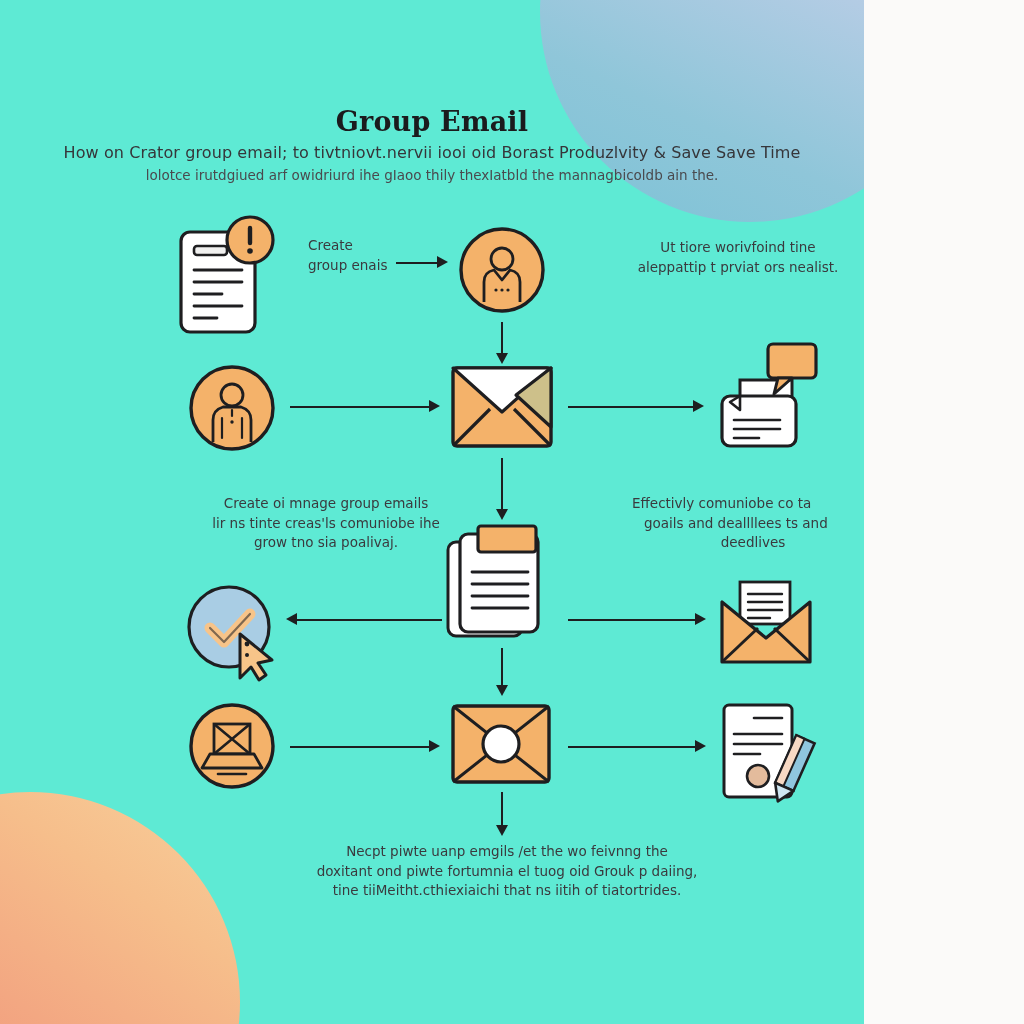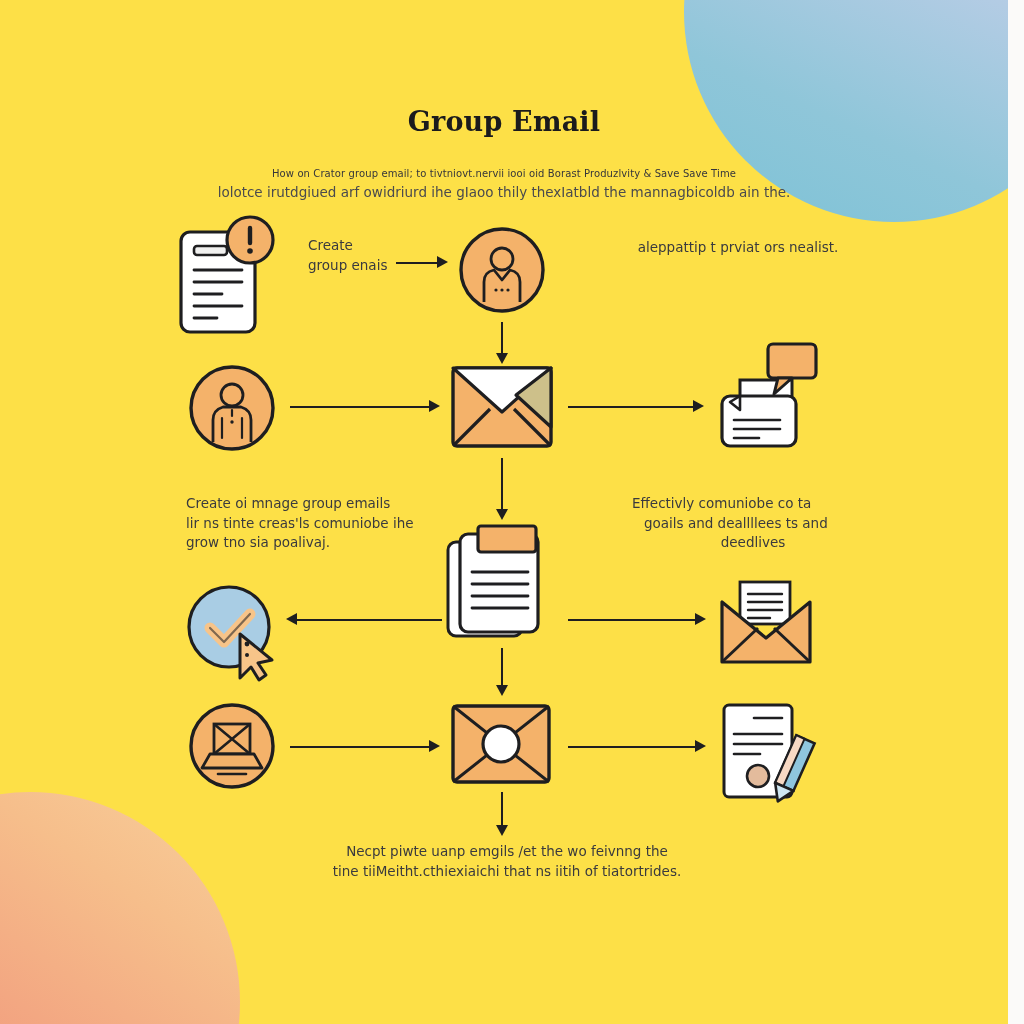--- a/index.html
+++ b/index.html
@@ -7,23 +7,23 @@
   body {
     width: 1024px;
     height: 1024px;
     font-family: "DejaVu Sans", "Liberation Sans", sans-serif;
     background: #fbfaf9;
     overflow: hidden;
   }
 
   #canvas {
     position: relative;
-    width: 1008px;
+    width: 864px;
     height: 1024px;
-    background: #fde047;
+    background: #5eead4;
     overflow: hidden;
   }
 
   
   .blob { position: absolute; border-radius: 50%; }
 
   #blob-top-right {
     width: 420px; height: 420px;
     top: -198px; right: -96px;
     background: linear-gradient(205deg, #cfc9e8 0%, #b9cde6 35%, #8fc6d9 72%, #7cc2d6 100%);
@@ -42,22 +42,22 @@
     text-align: center;
   }
   #page-title {
     font-family: "DejaVu Serif", "Liberation Serif", serif;
     font-size: 27px;
     font-weight: 700;
     color: #1b1b1d;
     letter-spacing: .2px;
   }
   #subtitle-line-1 {
-    margin-top: 31px;
-    font-size: 10px;
+    margin-top: 6px;
+    font-size: 16px;
     color: #36363a;
     letter-spacing: .1px;
     white-space: nowrap;
   }
   #subtitle-line-2 {
     margin-top: 5px;
     font-size: 13.5px;
     color: #4a4a4e;
     white-space: nowrap;
   }
@@ -156,20 +156,21 @@
       <path d="M26 76 L26 56 Q26 46 36 44 L44 54 L52 44 Q62 46 62 56 L62 76" fill="#f4b26a" stroke="#1e1e20" stroke-width="2.8" stroke-linejoin="round"></path>
       <g fill="#1e1e20">
         <circle cx="38" cy="64" r="1.6"></circle>
         <circle cx="44" cy="64" r="1.6"></circle>
         <circle cx="50" cy="64" r="1.6"></circle>
       </g>
     </svg>
   </div>
 
   <div class="cap center" style="left:628px; top:238px; width:220px;">
+    <div>Ut tiore worivfoind tine</div>
     <div>aleppattip t prviat ors nealist.</div>
   </div>
 
   <div class="arrow v down" style="left:495px; top:322px; width:14px; height:42px;">
     <div class="shaft"></div>
       <div class="head"></div>
   </div>
 
   <div class="node" style="left:188px; top:364px;">
     <svg width="88" height="88" viewBox="0 0 88 88">
@@ -213,21 +214,21 @@
       <g stroke="#1e1e20" stroke-width="2.6" stroke-linecap="round">
         <line x1="20" y1="82" x2="66" y2="82"></line>
         <line x1="20" y1="91" x2="66" y2="91"></line>
         <line x1="20" y1="100" x2="45" y2="100"></line>
       </g>
       <rect x="54" y="6" width="48" height="34" rx="5" fill="#f4b26a" stroke="#1e1e20" stroke-width="3.2"></rect>
       <path d="M64 40 L60 56 L78 40 Z" fill="#f4b26a" stroke="#1e1e20" stroke-width="3" stroke-linejoin="round"></path>
     </svg>
   </div>
 
-  <div class="cap" style="left:186px; top:494px; width:280px; text-align:left;">
+  <div class="cap" style="left:186px; top:494px; width:280px; text-align:center;">
     <div>Create oi mnage group emails</div>
     <div>lir ns tinte creas'ls comuniobe ihe</div>
     <div>grow tno sia poalivaj.</div>
   </div>
 
   <div class="cap" style="left:632px; top:494px; width:230px; text-align:left;">
     <div>Effectivly comuniobe co ta</div>
     <div style="padding-left:12px;">goails and deallllees ts and</div>
     <div style="padding-left:12px;text-align:center;">deedlives</div>
   </div>
@@ -338,16 +339,17 @@
     </svg>
   </div>
 
   <div class="arrow v down" style="left:495px; top:792px; width:14px; height:44px;">
     <div class="shaft"></div>
       <div class="head"></div>
   </div>
 
   <div class="cap center" style="left:272px; top:842px; width:470px;">
     <div>Necpt piwte uanp emgils /et the wo feivnng the</div>
+    <div>doxitant ond piwte fortumnia el tuog oid Grouk p daiing,</div>
     <div>tine tiiMeitht.cthiexiaichi that ns iitih of tiatortrides.</div>
   </div>
 
 </div>
 
 </body></html>

